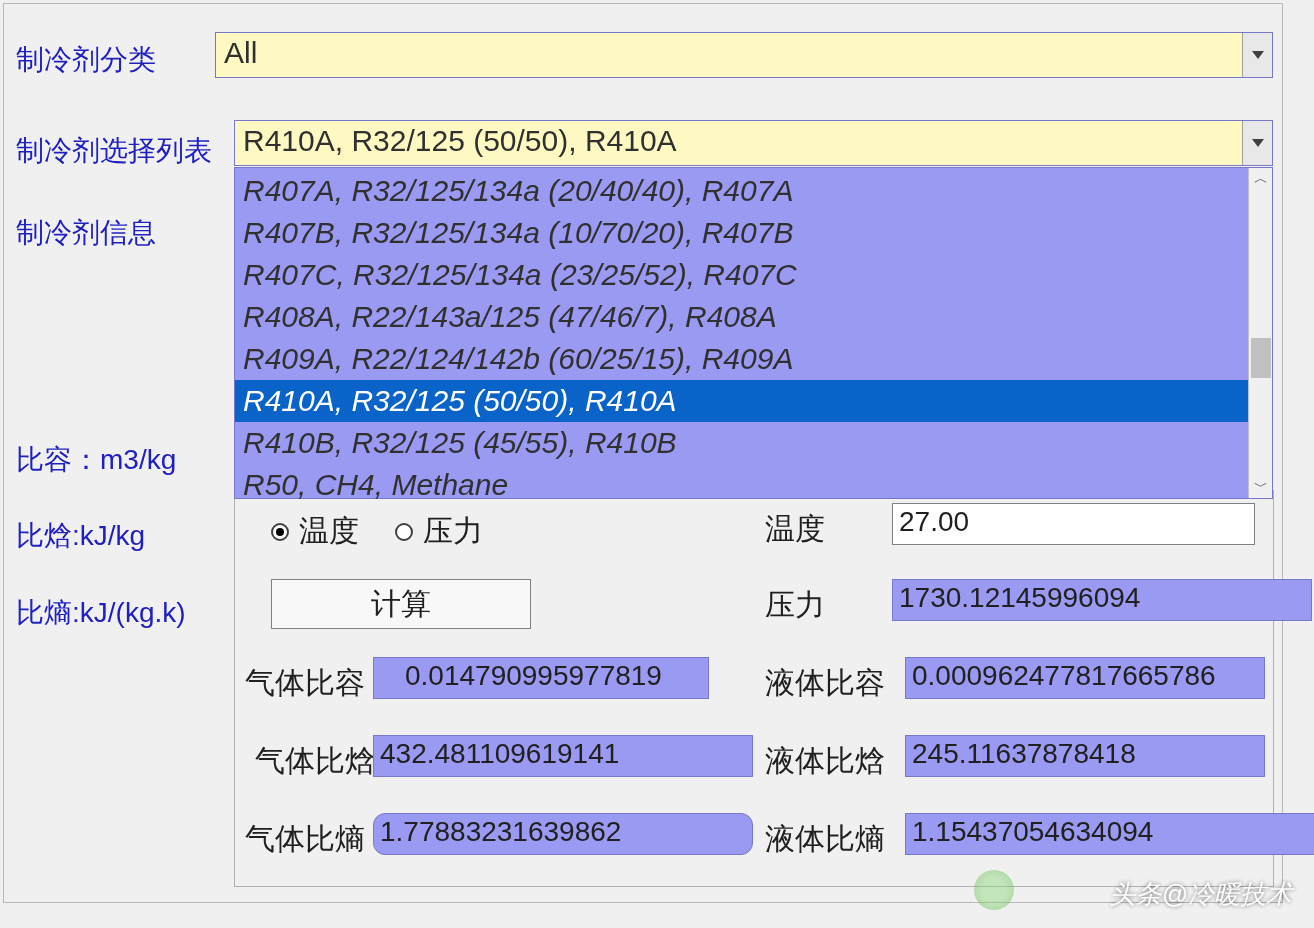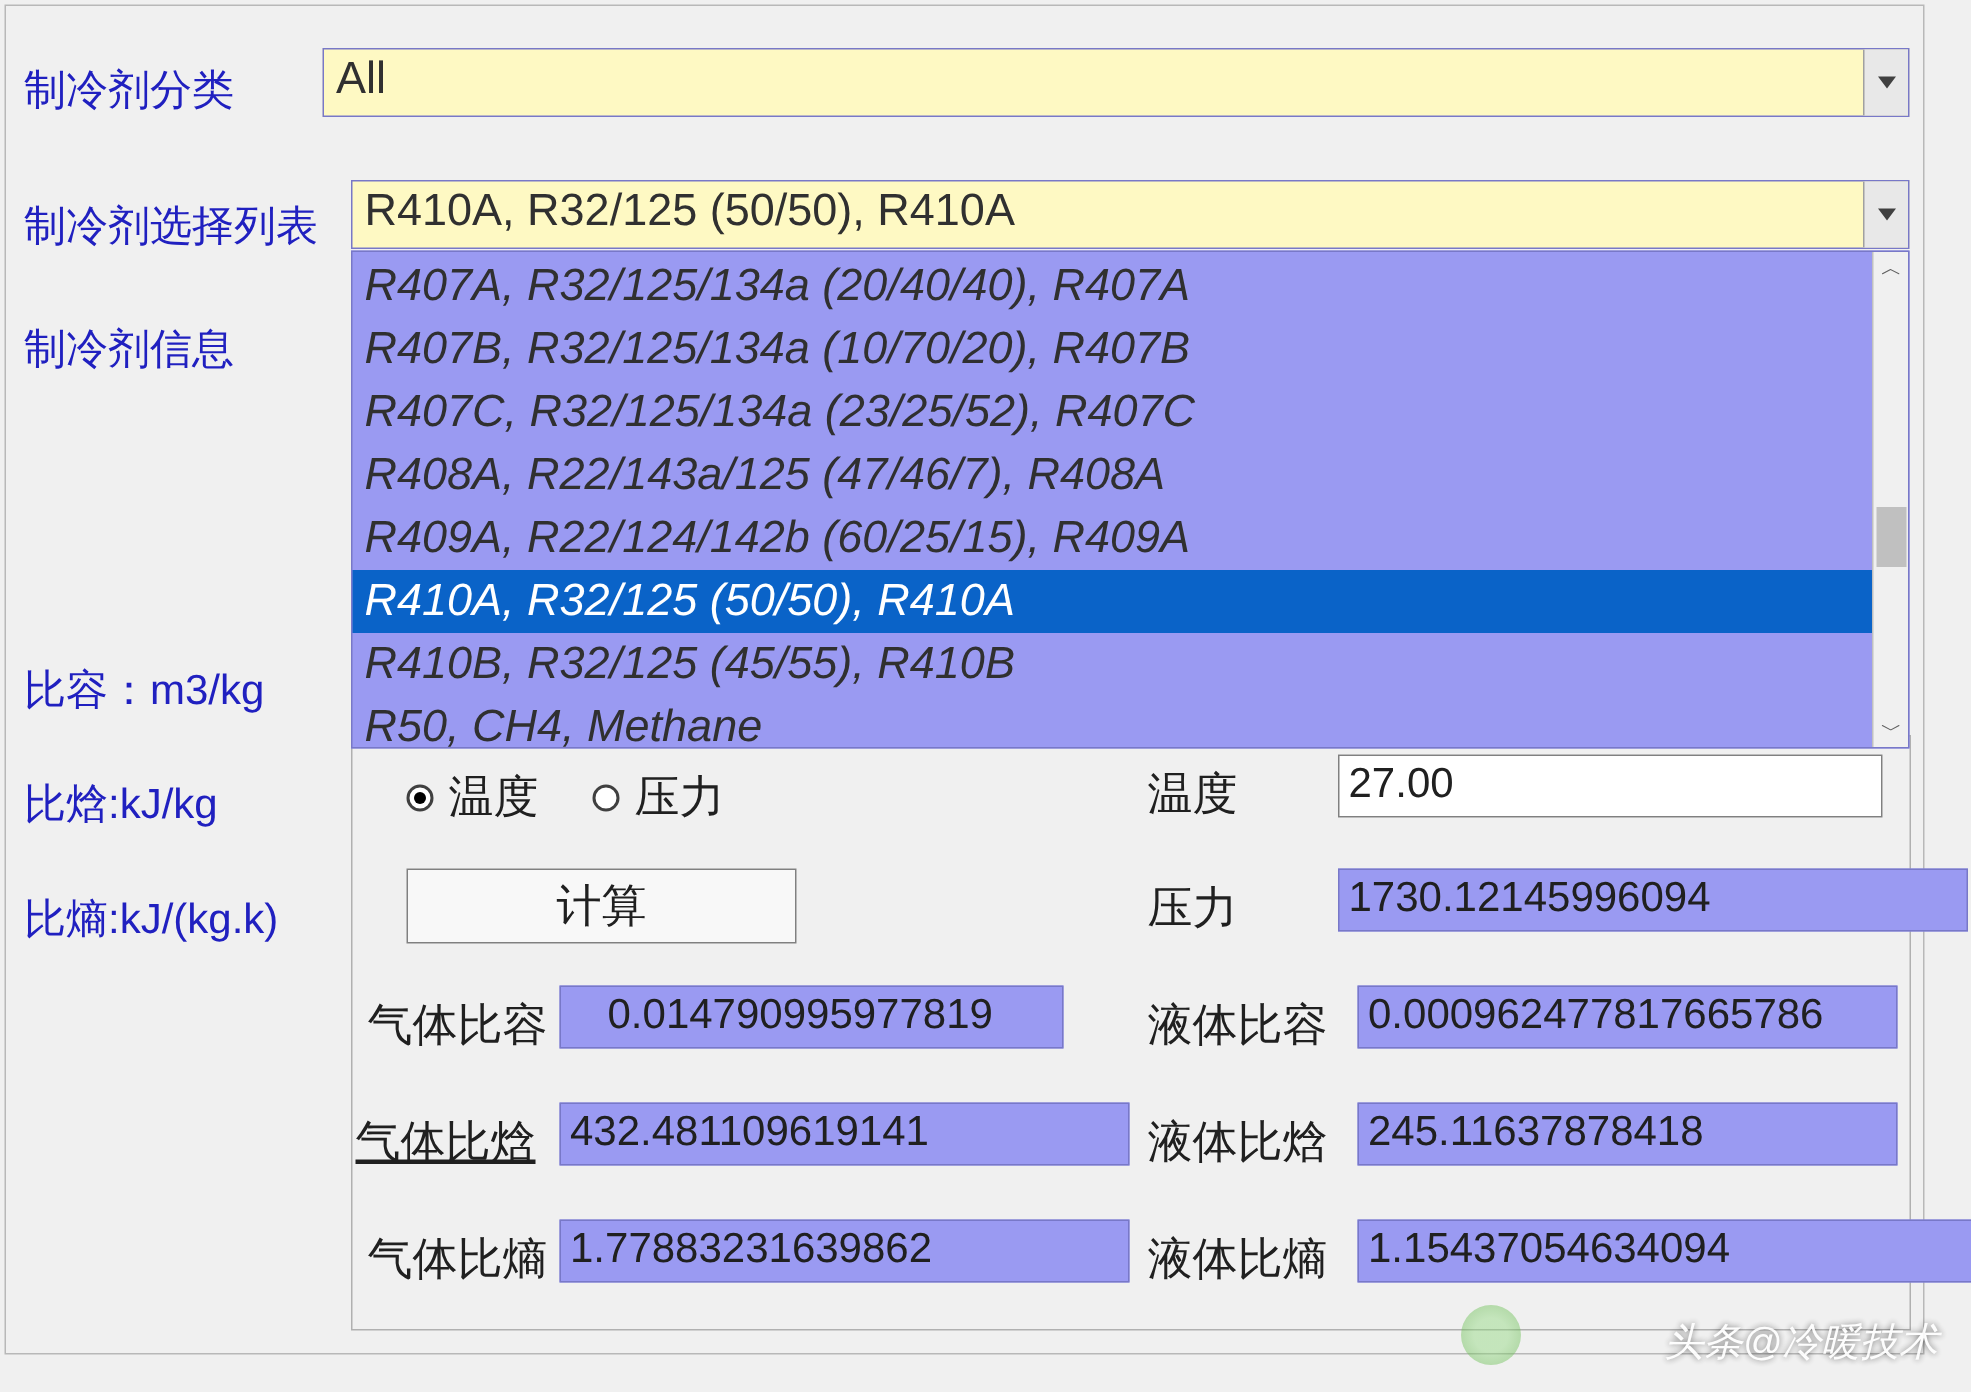--- a/index.html
+++ b/index.html
@@ -262,31 +262,31 @@
 
     <div class="val-label" style="left:10px; top:172px;">气体比容</div>
     <div class="val-box" style="left:138px; top:166px; width:336px;padding-left:31px;">
       <span>0.014790995977819</span>
     </div>
     <div class="val-label" style="left:530px; top:172px;">液体比容</div>
     <div class="val-box" style="left:670px; top:166px; width:360px;">
       <span>0.000962477817665786</span>
     </div>
 
-    <div class="val-label" style="left:2px; top:250px;text-decoration:underline;">气体比焓</div>
+    <div class="val-label" style="left:20px; top:250px;">气体比焓</div>
     <div class="val-box" style="left:138px; top:244px; width:380px;">
       <span>432.481109619141</span>
     </div>
     <div class="val-label" style="left:530px; top:250px;">液体比焓</div>
     <div class="val-box" style="left:670px; top:244px; width:360px;">
       <span>245.11637878418</span>
     </div>
 
     <div class="val-label" style="left:10px; top:328px;">气体比熵</div>
-    <div class="val-box" style="left:138px; top:322px; width:380px;">
+    <div class="val-box" style="left:138px; top:322px; width:380px;border-radius:12px;">
       <span>1.77883231639862</span>
     </div>
     <div class="val-label" style="left:530px; top:328px;">液体比熵</div>
     <div class="val-box" style="left:670px; top:322px; width:432px;">
       <span>1.15437054634094</span>
     </div>
 
   </div>
 
 </div>

